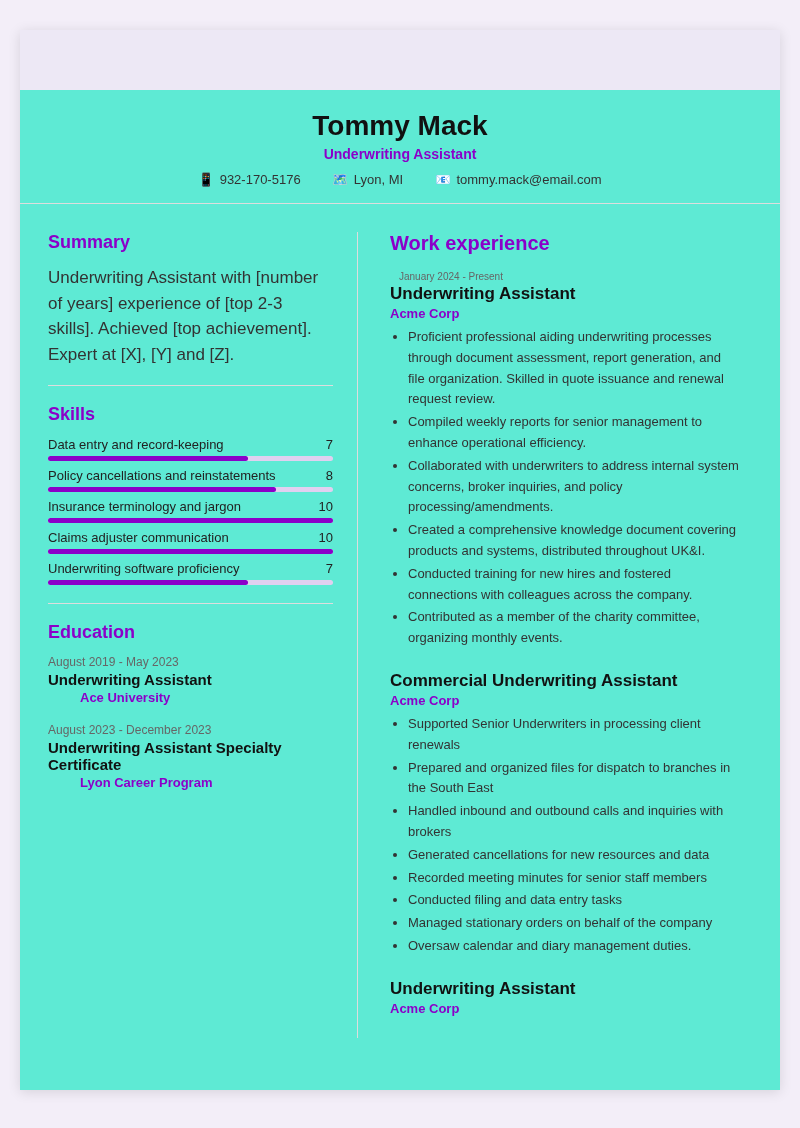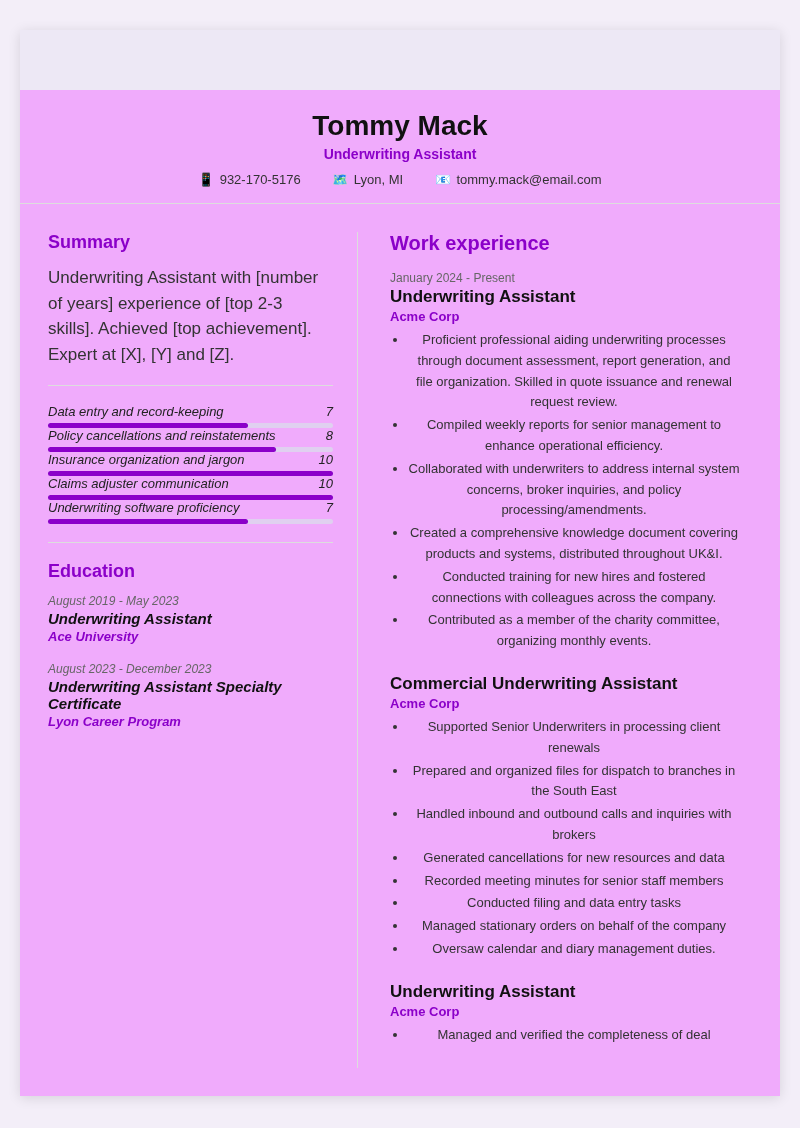--- a/index.html
+++ b/index.html
@@ -4,21 +4,21 @@
   <style>
     * { box-sizing: border-box; margin: 0; padding: 0; }
     body {
       font-family: Arial, sans-serif;
       background: #f3eef8;
       display: flex;
       justify-content: center;
       padding: 30px 0;
     }
     .page {
-      background: #f0abfc;
+      background: #5eead4;
       width: 760px;
       min-height: 1060px;
       box-shadow: 0 2px 12px rgba(0,0,0,0.12);
     }
     .header-banner {
       background: #ede8f5;
       height: 60px;
       width: 100%;
     }
     .header-content {
@@ -79,22 +79,21 @@
       border-top: 1.5px solid #ddd;
       margin: 18px 0;
     }
     .summary-text {
       font-size: 17px;
       color: #333;
       line-height: 1.5;
     }
     
     .skill-row {
-      margin-bottom: 0;
-      font-style: italic;
+      margin-bottom: 7px;
     }
     .skill-label-row {
       display: flex;
       justify-content: space-between;
       font-size: 13px;
       color: #222;
       margin-bottom: 4px;
     }
     .skill-bar-bg {
       height: 5px;
@@ -103,46 +102,47 @@
       width: 100%;
     }
     .skill-bar-fill {
       height: 5px;
       background: #8B00C9;
       border-radius: 3px;
     }
     
     .edu-item {
       margin-bottom: 18px;
-      font-style: italic;
     }
     .edu-dates {
       font-size: 12px;
       color: #666;
       margin-bottom: 2px;
     }
     .edu-degree {
       font-size: 15px;
       font-weight: bold;
       color: #111;
       margin-bottom: 2px;
     }
     .edu-school {
       font-size: 13px;
       color: #8B00C9;
       font-weight: bold;
+      margin-left: 32px;
     }
     
     .work-item {
       margin-bottom: 22px;
     }
     .work-dates {
-      font-size: 12px;
+      font-size: 10px;
       color: #666;
       margin-bottom: 2px;
+      margin-left: 9px;
     }
     .work-title {
       font-size: 17px;
       font-weight: bold;
       color: #111;
       margin-bottom: 2px;
     }
     .work-company {
       font-size: 13px;
       color: #8B00C9;
@@ -151,21 +151,20 @@
     }
     .work-bullets {
       list-style: disc;
       padding-left: 18px;
       font-size: 13px;
       color: #333;
       line-height: 1.6;
     }
     .work-bullets li {
       margin-bottom: 2px;
-      text-align: center;
     }
     .work-section-title {
       font-size: 20px;
       font-weight: bold;
       color: #8B00C9;
       margin-bottom: 16px;
     }
   </style>
 </head>
 <body>
@@ -196,20 +195,21 @@
     <div class="left-col">
 
       <div>
         <div class="section-title">Summary</div>
         <p class="summary-text">Underwriting Assistant with [number of years] experience of [top 2-3 skills]. Achieved [top achievement]. Expert at [X], [Y] and [Z].</p>
       </div>
 
       <hr class="section-divider">
 
       <div>
+        <div class="section-title">Skills</div>
         <div id="skills-container">
             <div class="skill-row">
     <div class="skill-label-row">
       <span>Data entry and record-keeping</span>
       <span>7</span>
     </div>
     <div class="skill-bar-bg">
       <div class="skill-bar-fill" style="width:70%"></div>
     </div>
   </div>
@@ -217,21 +217,21 @@
     <div class="skill-label-row">
       <span>Policy cancellations and reinstatements</span>
       <span>8</span>
     </div>
     <div class="skill-bar-bg">
       <div class="skill-bar-fill" style="width:80%"></div>
     </div>
   </div>
             <div class="skill-row">
     <div class="skill-label-row">
-      <span>Insurance organization and jargon</span>
+      <span>Insurance terminology and jargon</span>
       <span>10</span>
     </div>
     <div class="skill-bar-bg">
       <div class="skill-bar-fill" style="width:100%"></div>
     </div>
   </div>
             <div class="skill-row">
     <div class="skill-label-row">
       <span>Claims adjuster communication</span>
       <span>10</span>
@@ -297,20 +297,17 @@
               <li>Generated cancellations for new resources and data</li>
               <li>Recorded meeting minutes for senior staff members</li>
               <li>Conducted filing and data entry tasks</li>
               <li>Managed stationary orders on behalf of the company</li>
               <li>Oversaw calendar and diary management duties.</li>
             </ul>
   </div>
           <div class="work-item">
     <div class="work-title">Underwriting Assistant</div>
     <div class="work-company">Acme Corp</div>
-    <ul class="work-bullets">
-              <li>Managed and verified the completeness of deal</li>
-            </ul>
   </div>
         </div>
     </div>
   </div>
 </div>
 
 </body></html>

